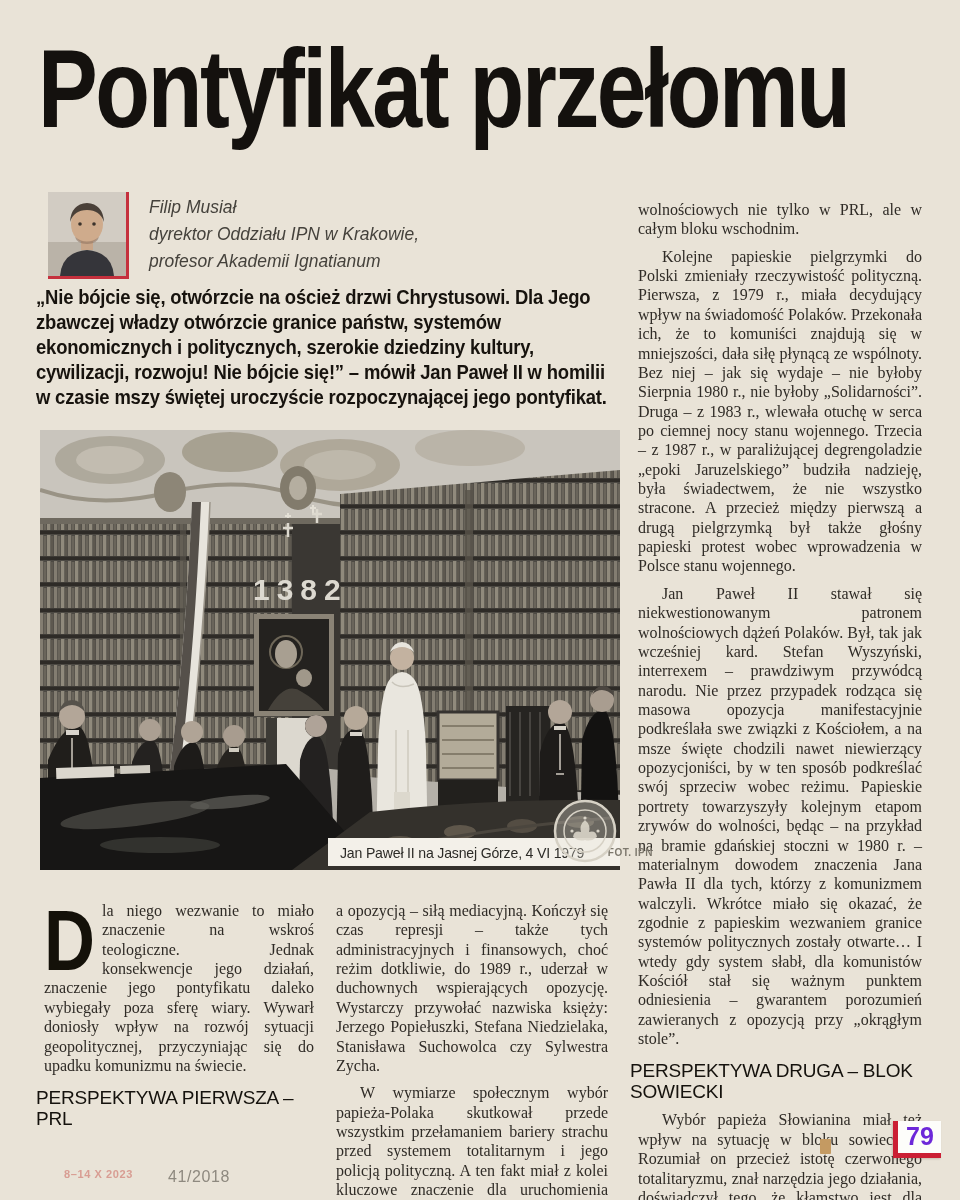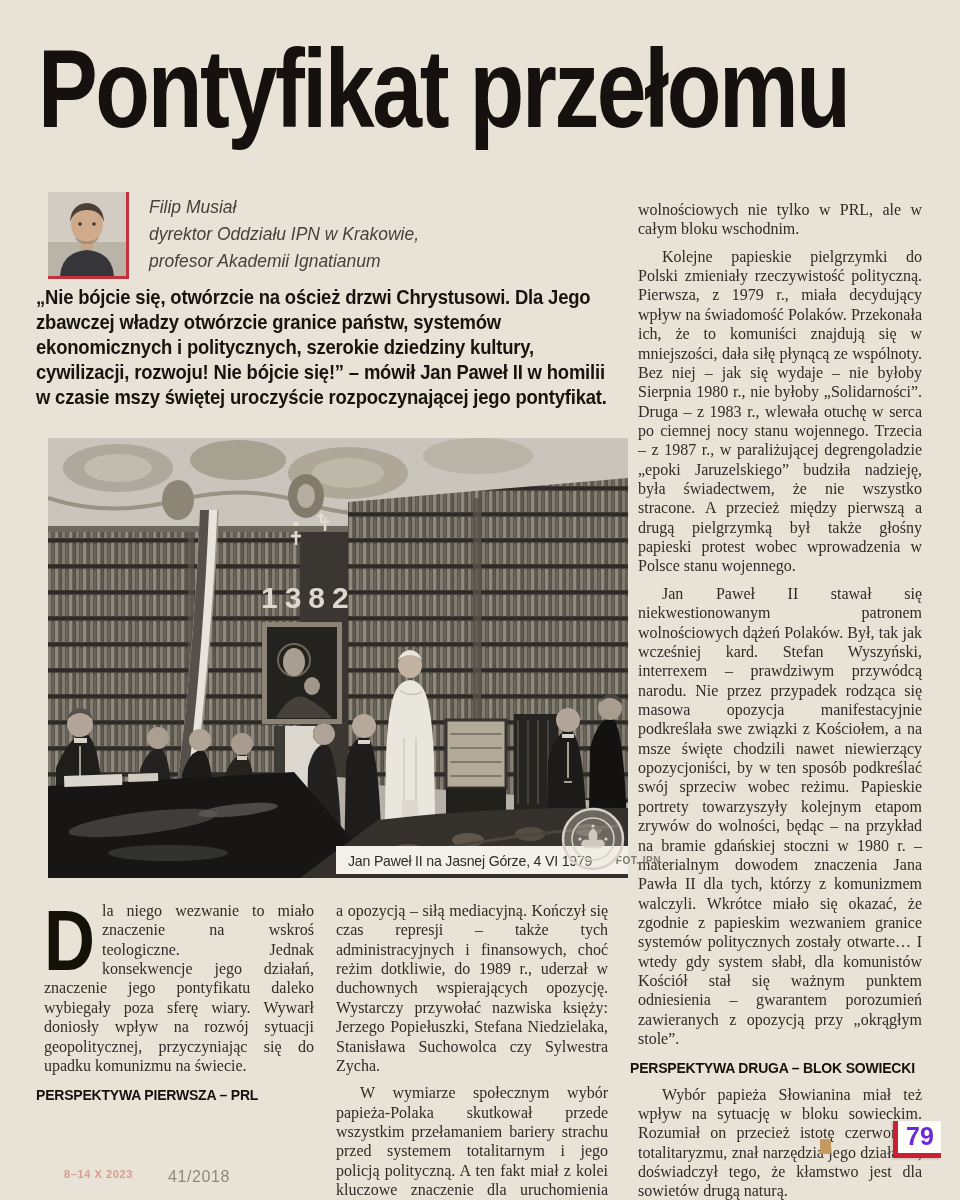--- a/index.html
+++ b/index.html
@@ -38,31 +38,31 @@
   }
   
   .col{position:absolute; font-family:"Liberation Serif", serif; font-size:16px;
     line-height:1.21; color:#2f2b26; text-align:justify;}
   .col p{margin:8px;}
   .col p.indent{text-indent:1.5em;}
   .right-col{left:630px; top:192px; width:300px;}
   .left-col{left:36px; top:893px; width:286px;}
   .mid-col{left:328px; top:893px; width:288px;}
   .subhead{
-    font-family:"Liberation Sans", sans-serif; font-weight:700;
-    font-size:14px; line-height:1.08; letter-spacing:-0.2px; color:#15120d;
+    font-family:"Liberation Sans", sans-serif; font-weight:400;
+    font-size:19px; line-height:1.08; letter-spacing:-0.2px; color:#15120d;
     margin:13px 0 6px 0; text-align:left;
   }
   .dropcap{
     float:left; width:54px; font-family:"Liberation Sans", sans-serif;
     font-weight:800; font-size:86px; line-height:0.8; color:#141109;
     margin:5px 4px 0 0; transform:scaleX(0.82); transform-origin:left top;
   }
   
-  .photo{position:absolute; left:40px; top:430px; width:580px; height:440px; margin:8px;
+  .photo{position:absolute; left:40px; top:430px; width:580px; height:440px; margin:0;
     background:#b9b5ad;}
   .photo > svg.scene{display:block;}
   .caption-strip{
     position:absolute; right:0; bottom:4px; width:292px; height:28px;
     background:#f3f0e9; display:flex; align-items:center; gap:8px;
     padding-left:12px; box-sizing:border-box;
   }
   .cap-text{font-size:15px; color:#2c2b27; letter-spacing:-0.2px; white-space:nowrap;
     transform:scaleX(0.94); transform-origin:left center;}
   .cap-credit{font-size:10px; font-weight:700; color:#7d786d; letter-spacing:0.5px; white-space:nowrap;text-align:right;}

